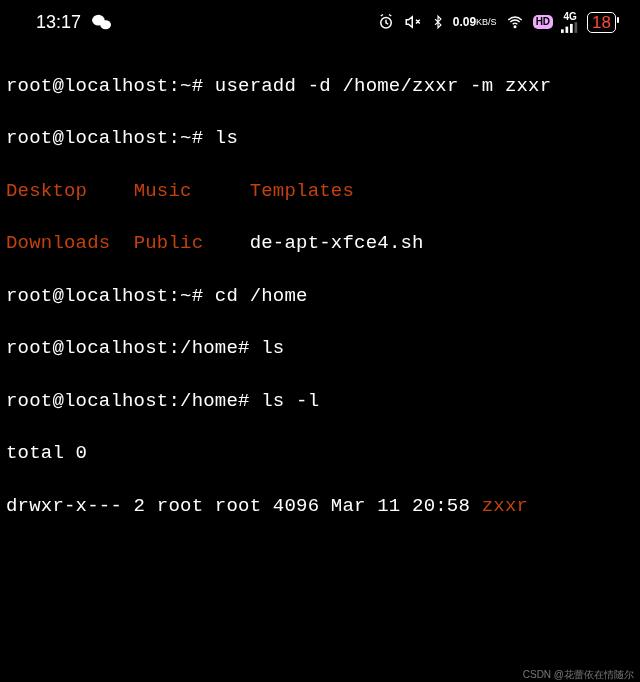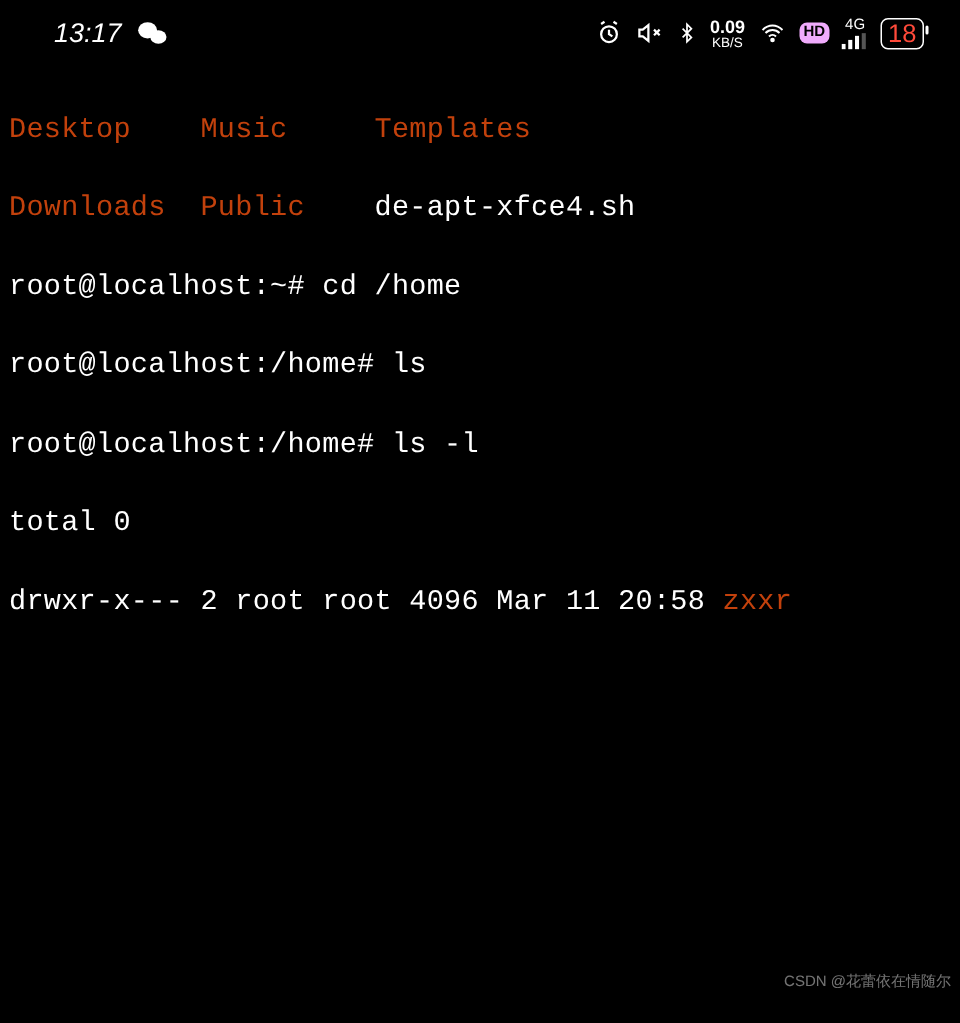--- a/index.html
+++ b/index.html
@@ -16,45 +16,45 @@
     }
     .status-bar {
       display: flex;
       justify-content: space-between;
       align-items: center;
       padding: 10px 24px 8px 36px;
       font-family: -apple-system, Helvetica, Arial, sans-serif;
       font-size: 18px;
       font-weight: 500;
     }
-    .status-left { display: flex; align-items: center; gap: 10px; font-style: italic; }
+    .status-left { display: flex; align-items: center; gap: 10px; }
     .status-right { display: flex; align-items: center; gap: 8px; }
     .icon { display: inline-flex; align-items: center; justify-content: center; }
-    .net-speed { display: flex; flex-direction: column; align-items: center; line-height: 1; font-size: 9px; }
+    .net-speed { display: flex; flex-direction: row; align-items: center; line-height: 1; font-size: 9px; }
     .net-speed .num { font-size: 12px; font-weight: 600; }
     .hd-badge {
       background: #f0abfc; color: #000; border-radius: 5px;
       font-size: 10px; font-weight: 700; padding: 2px 3px; line-height: 1;
     }
     .sig-4g { display: flex; flex-direction: column; align-items: center; line-height: 1; }
-    .sig-4g .g { font-size: 10px; font-weight: 400; }
+    .sig-4g .g { font-size: 10px; font-weight: 700; }
     .battery {
       border: 1.5px solid #fff; border-radius: 5px;
       padding: 1px 4px; font-size: 17px; color: #ff4a3a;
       position: relative; line-height: 1;
     }
     .battery::after {
       content: ""; position: absolute; right: -4px; top: 4px;
       width: 2px; height: 6px; background: #fff; border-radius: 1px;
     }
     .terminal { padding: 4px 6px 0 6px; letter-spacing: 0.2px; white-space: pre; }
     .line { display: block; }
     .blue { color: #c2410c; }
     .watermark {
-      position: absolute; right: 6px; bottom: 20px;
+      position: absolute; right: 6px; bottom: 0;
       font-family: Arial, sans-serif; font-size: 10px;
       color: rgba(255,255,255,0.45);
       text-align: right;
     }
   </style>
 </head>
 <body>
 
 <div class="status-bar">
   <div class="status-left">
@@ -101,20 +101,22 @@
           <rect x="5" y="5" width="3" height="7" fill="#fff"></rect>
           <rect x="10" y="2" width="3" height="10" fill="#fff"></rect>
           <rect x="15" y="0" width="3" height="12" fill="#555"></rect>
         </svg>
     </span>
     <span class="battery">18</span>
   </div>
 </div>
 
 <div class="terminal">
+<span class="line"><span>root@localhost:~# </span><span>useradd -d /home/zxxr -m zxxr</span></span>
+<span class="line"><span>root@localhost:~# </span><span>ls</span></span>
 <span class="line"><span class="blue">Desktop    </span><span class="blue">Music     </span><span class="blue">Templates</span></span>
 <span class="line"><span class="blue">Downloads  </span><span class="blue">Public    </span><span>de-apt-xfce4.sh</span></span>
 <span class="line"><span>root@localhost:~# </span><span>cd /home</span></span>
 <span class="line"><span>root@localhost:/home# </span><span>ls</span></span>
 <span class="line"><span>root@localhost:/home# </span><span>ls -l</span></span>
 <span class="line">total 0</span>
 <span class="line"><span>drwxr-x--- 2 root root 4096 Mar 11 20:58 </span><span class="blue">zxxr</span></span>
 
 
 

